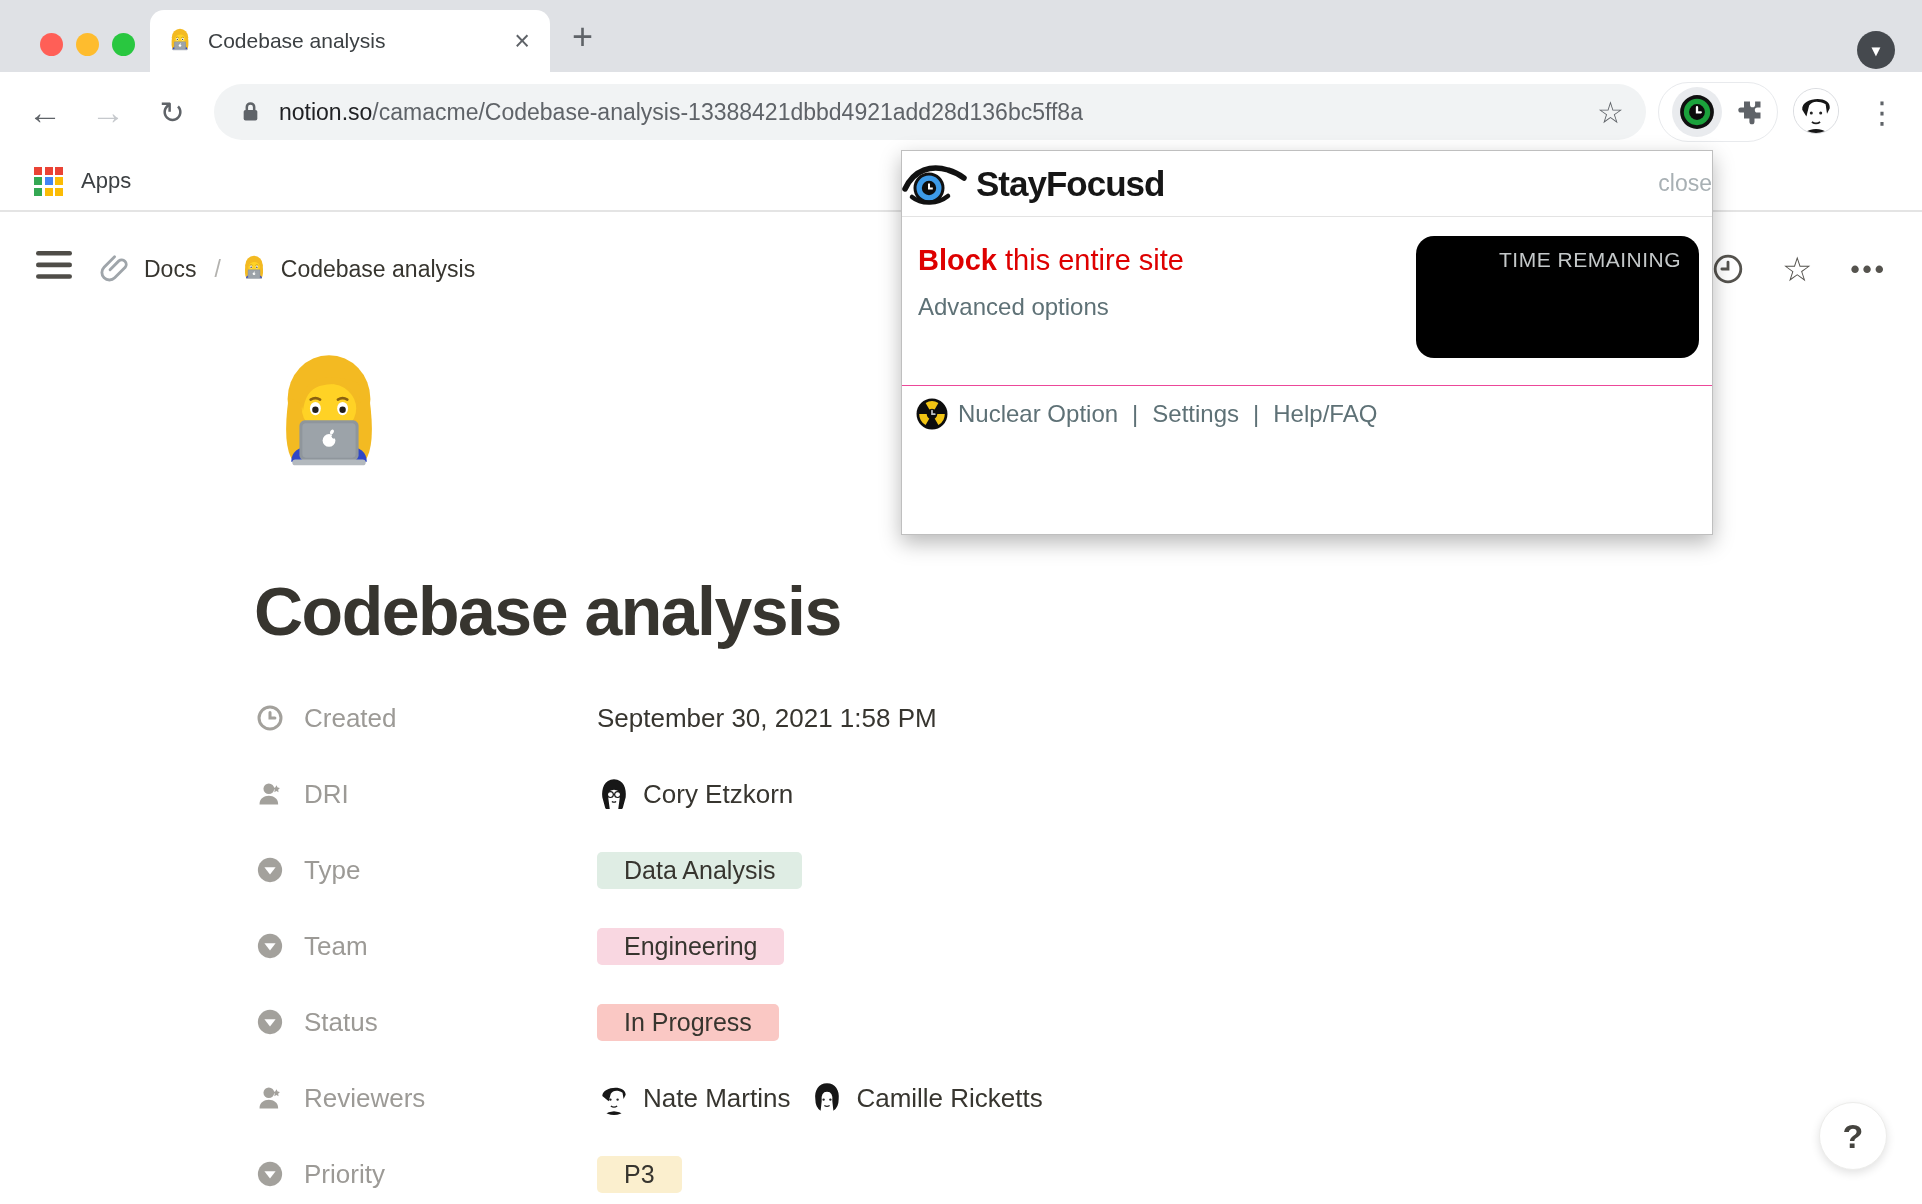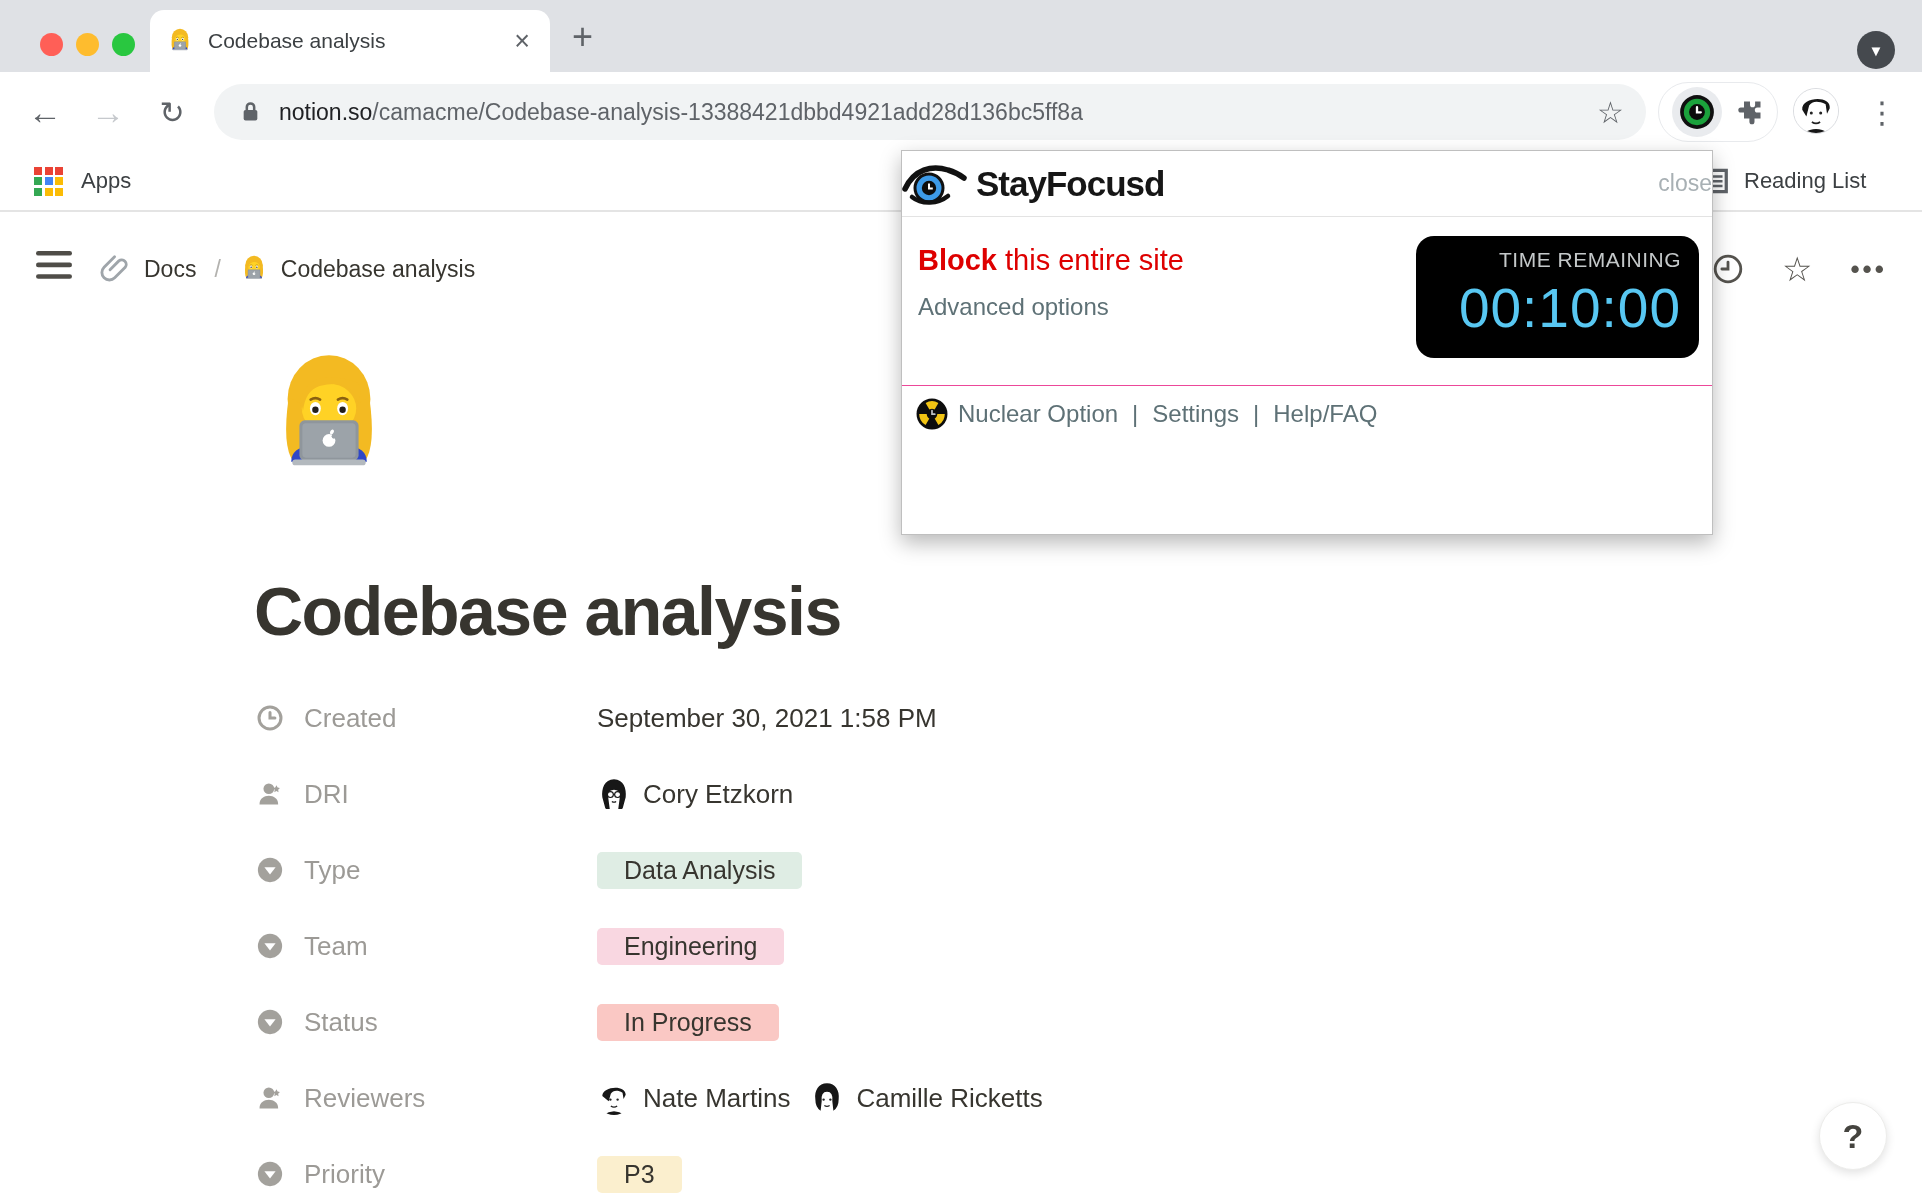--- a/index.html
+++ b/index.html
@@ -172,34 +172,20 @@
         <i style="background:#EA4335"></i>
       <i style="background:#34A853"></i>
         <i style="background:#4285F4"></i>
         <i style="background:#FBBC05"></i>
       <i style="background:#34A853"></i>
         <i style="background:#FBBC05"></i>
         <i style="background:#FBBC05"></i>
     </span>
     <span class="bm-label">Apps</span>
   </div>
-  <div class="bm-right">
-    <span>
-      <svg width="30" height="30" viewBox="0 0 24 24">
-          <rect x="3" y="3.5" width="18" height="17" fill="none" stroke="#5F6368" stroke-width="2.6"></rect>
-          <circle cx="7.6" cy="8.4" r="1.4" fill="#5F6368"></circle>
-          <rect x="10.4" y="7.4" width="7.6" height="2" fill="#5F6368"></rect>
-          <circle cx="7.6" cy="12.2" r="1.4" fill="#5F6368"></circle>
-          <rect x="10.4" y="11.2" width="7.6" height="2" fill="#5F6368"></rect>
-          <circle cx="7.6" cy="16" r="1.4" fill="#5F6368"></circle>
-          <rect x="10.4" y="15" width="7.6" height="2" fill="#5F6368"></rect>
-        </svg>
-    </span>
-    <span class="bm-label">Reading List</span>
-  </div>
 </div>
 
 <div class="notion-top">
   <span class="hamburger">
     <svg width="36" height="30" viewBox="0 0 36 30">
         <rect y="1" width="36" height="4.6" rx="2.3" fill="#4F4D48"></rect>
         <rect y="12.6" width="36" height="4.6" rx="2.3" fill="#4F4D48"></rect>
         <rect y="24.2" width="36" height="4.6" rx="2.3" fill="#4F4D48"></rect>
       </svg>
   </span>
@@ -391,21 +377,20 @@
         </svg>
     </span>
     <span class="pp-brand">StayFocusd</span>
     <span class="pp-close">close</span>
   </div>
   <div class="pp-main">
     <div class="pp-block"><b>Block</b><span> this entire site</span></div>
     <div class="pp-adv">Advanced options</div>
     <div class="pp-timer" style="background-color: rgb(0, 0, 0);">
       <div class="pp-timer-label">TIME REMAINING</div>
-      <div class="pp-timer-value" style="color: rgb(88, 199, 242);">00:10:00</div>
     </div>
   </div>
   <div class="pp-footer" id="pp-footer">
     <span class="nuke">
       <svg width="32" height="32" viewBox="0 0 30 30">
           <circle cx="15" cy="15" r="14.5" fill="#0d0d0d"></circle>
           <g>
             <path d="M15 15 L9 4.6 A12 12 0 0 1 21 4.6 Z" fill="#F2C413"></path>
             <path d="M15 15 L9 4.6 A12 12 0 0 1 21 4.6 Z" fill="#F2C413" transform="rotate(120 15 15)"></path>
             <path d="M15 15 L9 4.6 A12 12 0 0 1 21 4.6 Z" fill="#F2C413" transform="rotate(240 15 15)"></path>

